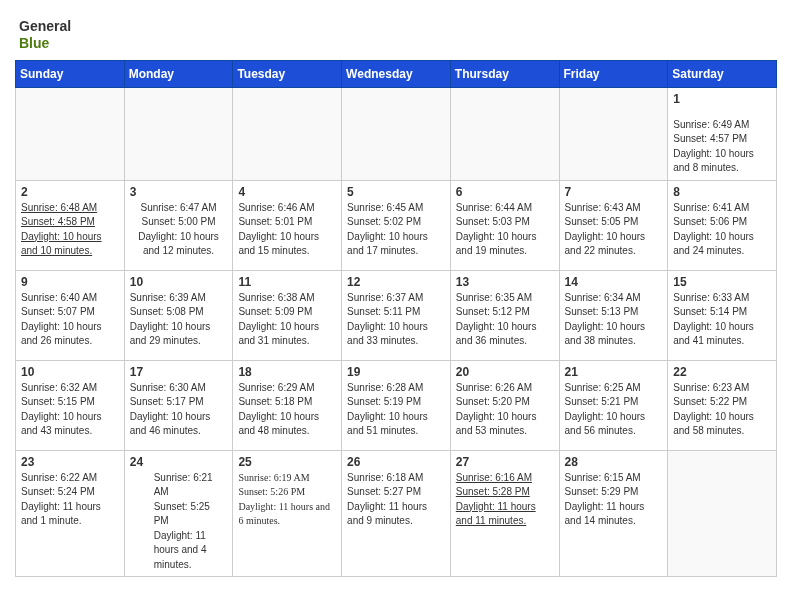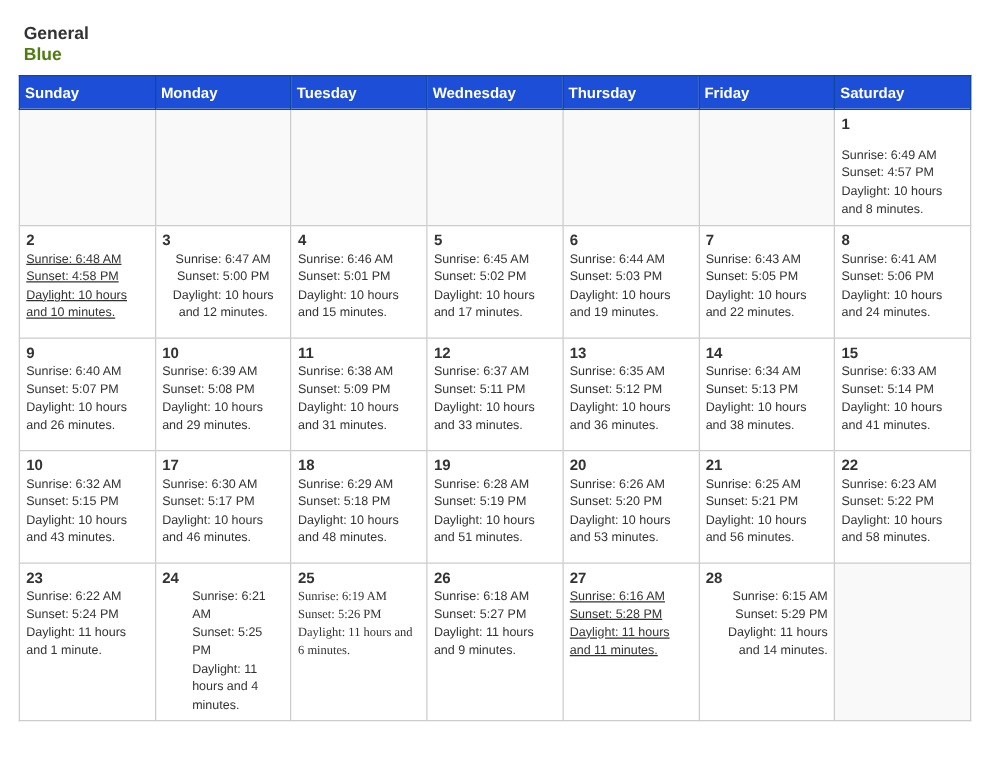--- a/index.html
+++ b/index.html
@@ -273,21 +273,21 @@
 Daylight: 11 hours and 9 minutes.</div>
         </td>
         <td>
           <span class="day-number">27</span>
           <div class="day-info" style="white-space: pre-line; text-decoration: underline;">Sunrise: 6:16 AM
 Sunset: 5:28 PM
 Daylight: 11 hours and 11 minutes.</div>
         </td>
         <td>
           <span class="day-number">28</span>
-          <div class="day-info" style="white-space: pre-line; text-align: right;">Sunrise: 6:15 AM
+          <div class="day-info" style="white-space: pre-line;">Sunrise: 6:15 AM
 Sunset: 5:29 PM
 Daylight: 11 hours and 14 minutes.</div>
         </td>
         <td class="empty"></td>
       </tr>
     </tbody>
 </table>
 
 <style>
   .header { margin-top: 4px; }

